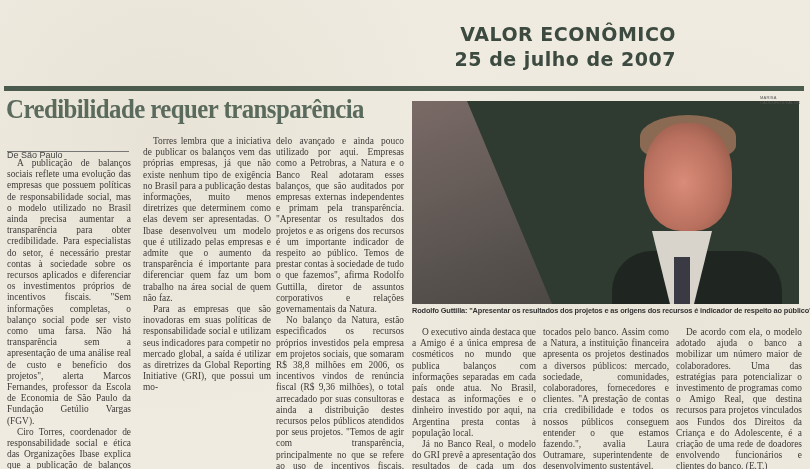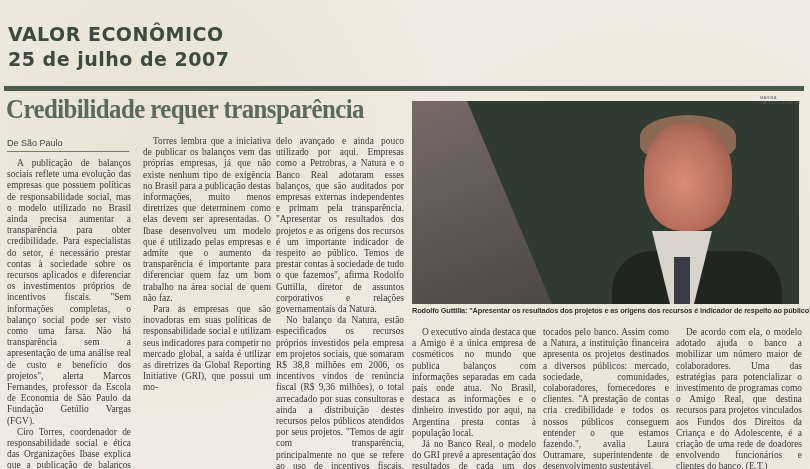--- a/index.html
+++ b/index.html
@@ -7,21 +7,21 @@
     width:810px; height:469px; overflow:hidden;
     background:#efebe0;
     background-image:
       radial-gradient(circle at 20% 30%, rgba(200,190,170,0.18) 0, rgba(0,0,0,0) 40%),
       radial-gradient(circle at 80% 70%, rgba(200,190,170,0.15) 0, rgba(0,0,0,0) 45%);
     position:relative;
     font-family:"DejaVu Serif", serif;
     color:#3a3a36;
   }
   .masthead {
-    position:absolute; left:0; top:22px; width:668px; text-align:left;
+    position:absolute; left:0; top:22px; width:668px; text-align:right;
     font-family:"DejaVu Sans", sans-serif; font-weight:bold;
     color:#3c4a40; line-height:25px; font-size:19px; letter-spacing:0.5px;
   }
   .masthead .pub { display:block; left:8px; position:relative; }
   .masthead .date { display:block; left:8px; position:relative; }
   .top-rule {
     position:absolute; left:4px; top:86px; width:800px; height:5px; background:#4a5a4c;
   }
   .headline {
     position:absolute; left:6px; top:92px; width:400px;
@@ -29,21 +29,21 @@
     font-size:27px; color:#5a6a5c; letter-spacing:-0.6px; line-height:34px;
     transform:scaleX(0.92); transform-origin:left;
   }
   .col {
     position:absolute; font-family:"Liberation Serif", serif;
     font-size:9.4px; line-height:11.2px; color:#3d3a38; text-align:justify;
   }
   .col p { margin:0; text-indent:10px; }
   .col p.noindent { text-indent:0; }
   .byline {
-    position:absolute; left:7px; top:138px;
+    position:absolute; left:7px; top:150px;
     font-family:"Liberation Sans", sans-serif; font-size:9px; color:#444;
   }
   .byline-rule { position:absolute; left:7px; top:151px; width:122px; height:1px; background:#777; }
   .photo {
     position:absolute; left:412px; top:101px; width:387px; height:203px;
     background:#2f3a30; overflow:hidden;
   }
   .photo .wall {
     position:absolute; left:0; top:0; width:140px; height:203px;
     background:linear-gradient(160deg,#7a6a66 0%,#5d5652 60%,#4c4844 100%);

